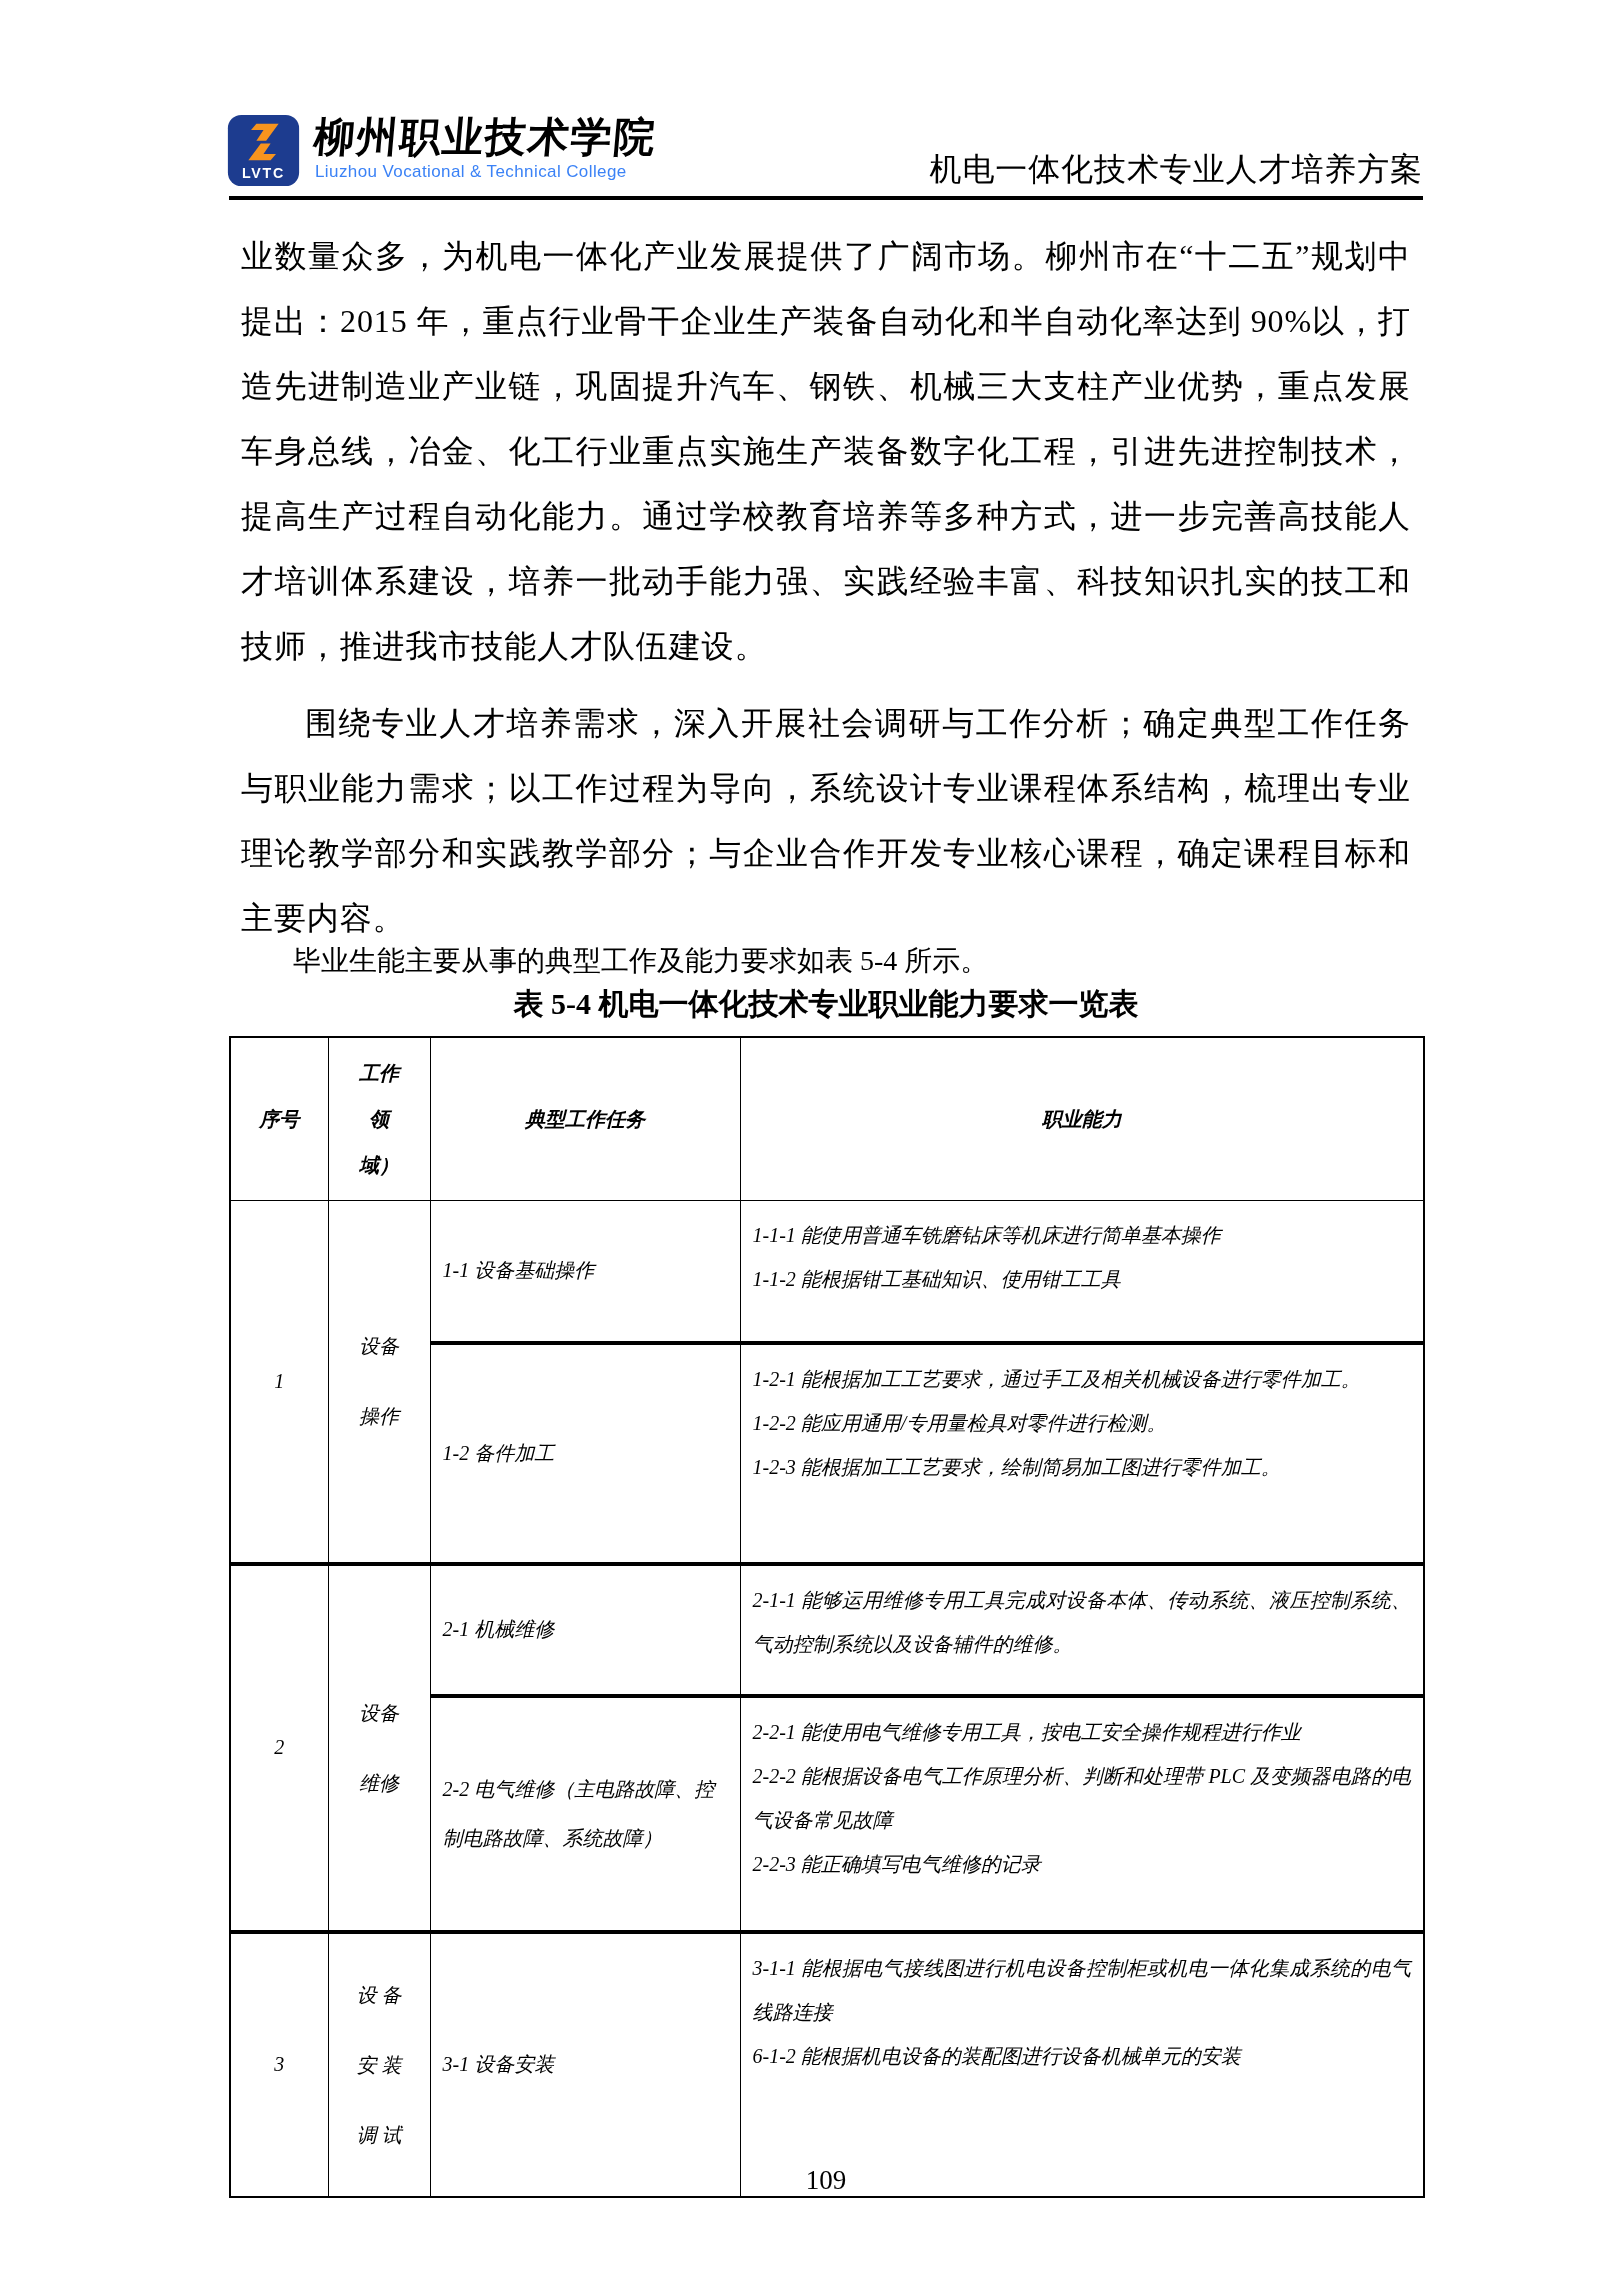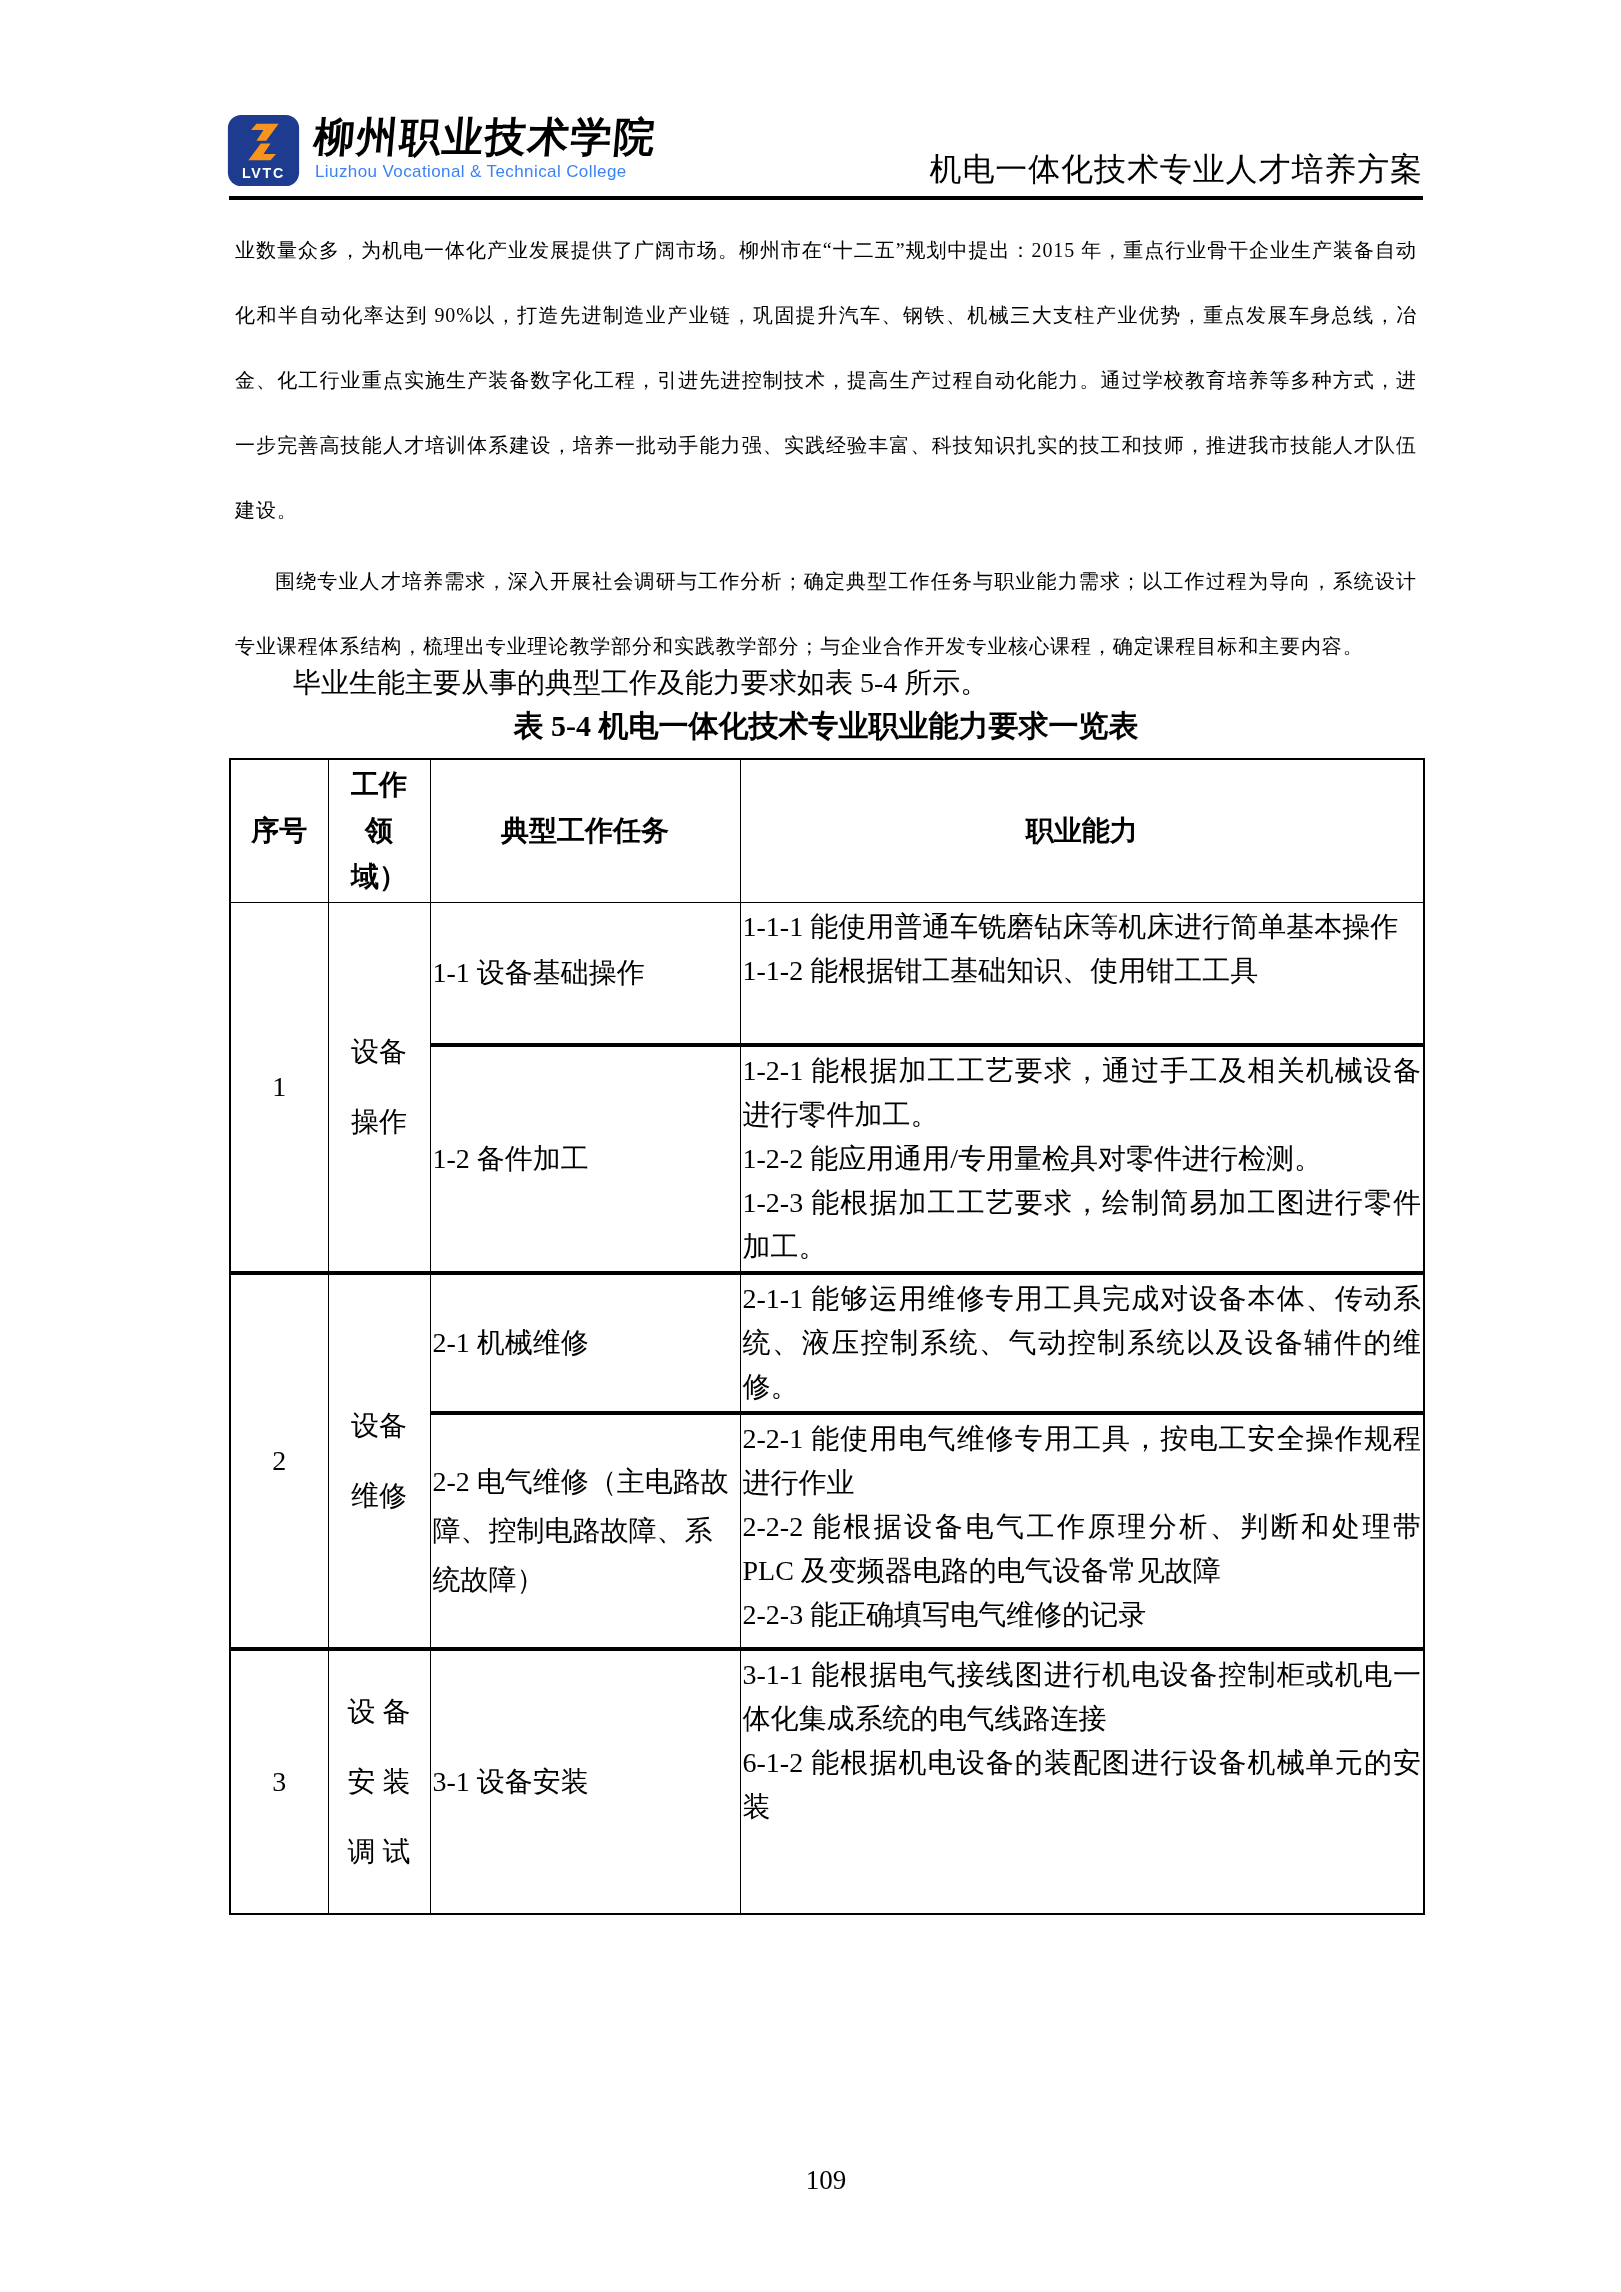--- a/index.html
+++ b/index.html
@@ -21,37 +21,37 @@
   }
   .doc-title {
     position:absolute; right:199px; top:148px; font-size:32px; letter-spacing:0.9px;
     white-space:nowrap;
   }
   .header-rule { position:absolute; left:229px; top:196px; width:1194px; height:3.6px; background:#000; }
 
   
   .content { position:absolute; left:229px; top:212px; width:1194px; }
   .body-para {
-    margin:6px; font-size:20px; line-height:65px; letter-spacing:0.9px;
+    margin:12px; font-size:32px; line-height:65px; letter-spacing:0.9px;
     text-align:justify; text-justify:inter-ideograph;
   }
   .indent2 { text-indent:2em; }
   .caption { margin:-23px 0 0 0; font-size:28px; line-height:41px; text-indent:64px; }
   .table-title { margin:0 0 0 0; font-size:30px; font-weight:bold; text-align:center; line-height:46px; }
 
   
   table.req {
     border-collapse:collapse; table-layout:fixed; width:1194px; margin-top:9px;
     border:2.7px solid #000;
   }
   table.req col.c1 { width:98px; }
   table.req col.c2 { width:102px; }
   table.req col.c3 { width:310px; }
   table.req col.c4 { width:684px; }
-  table.req th, table.req td { border:1.8px solid #000; font-size:28px; padding:2px; }
+  table.req th, table.req td { border:1.8px solid #000; font-size:20px; padding:12px;font-style:italic; }
   table.req th {
     font-weight:bold; text-align:center; vertical-align:middle;
     line-height:46px; white-space:pre-line;
   }
   tr.rh-head { height:139px; }
   tr.rh-11 { height:142px; }
   tr.rh-12 { height:221px; }
   tr.rh-21 { height:132px; }
   tr.rh-22 { height:236px; }
   tr.rh-31 { height:265px; }

